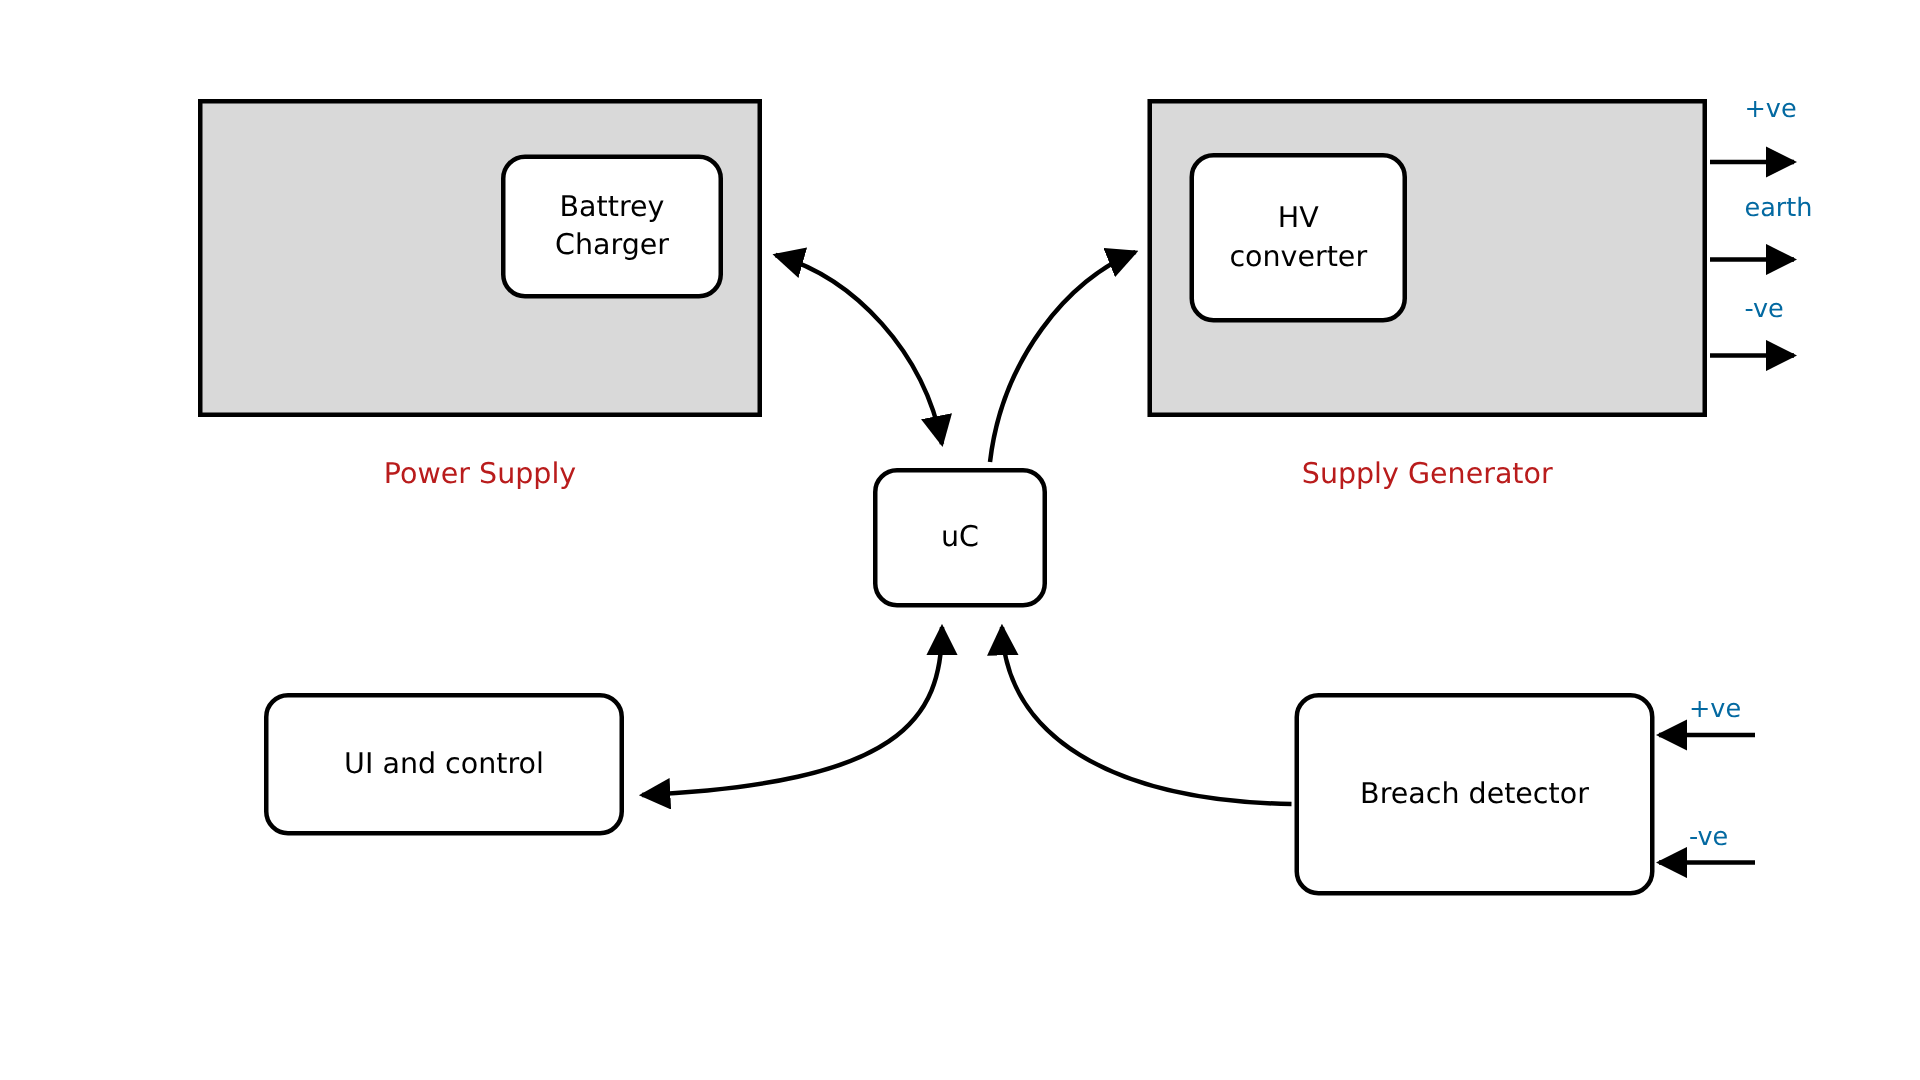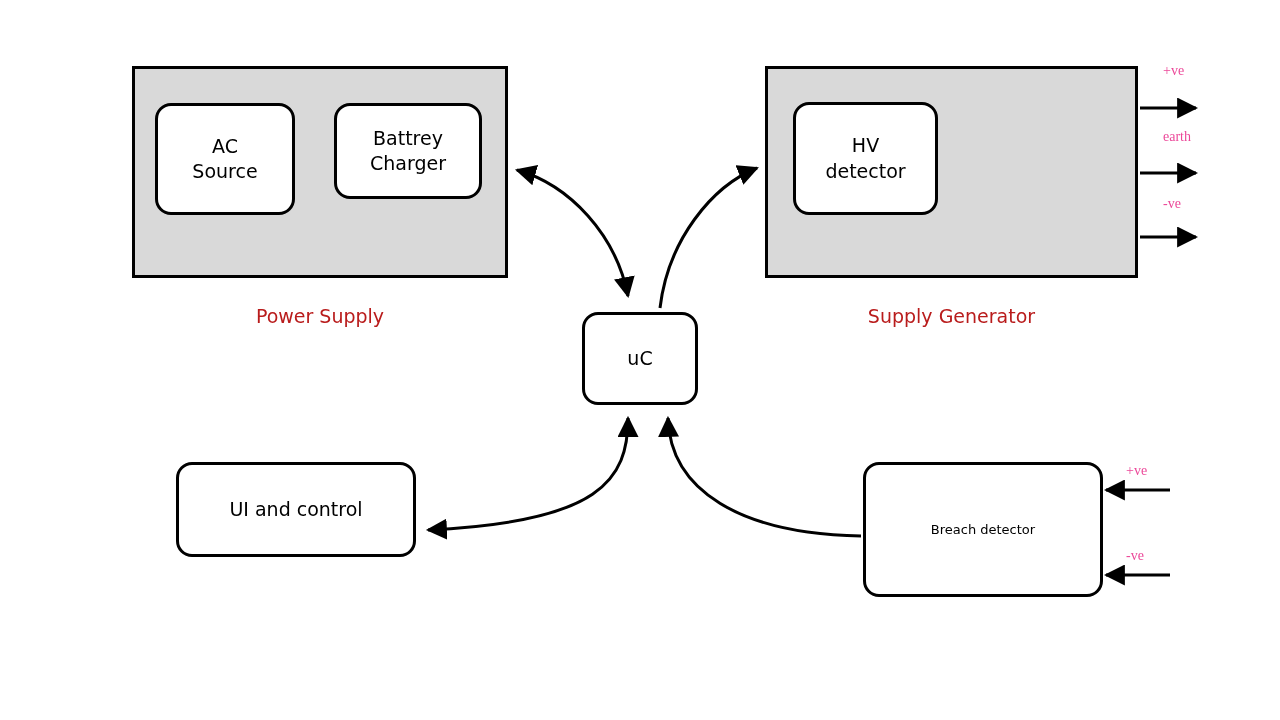--- a/index.html
+++ b/index.html
@@ -58,55 +58,50 @@
   #ps-outer { left: 132px; top: 66px; width: 376px; height: 212px; }
   #pg-outer { left: 765px; top: 66px; width: 373px; height: 212px; }
   #ps-label { top: 236px; }
   #pg-label { top: 236px; }
   #node-ac       { left: 155px; top: 103px; width: 140px; height: 112px; font-size: 19px; }
   #node-charger  { left: 334px; top: 103px; width: 148px; height: 96px; font-size: 19px; }
   #node-hv       { left: 793px; top: 102px; width: 145px; height: 113px; font-size: 19px; }
   #node-switch   { left: 963px; top: 102px; width: 152px; height: 113px; font-size: 19px; }
   #node-uc       { left: 582px; top: 312px; width: 116px; height: 93px;  font-size: 19px; }
   #node-ui       { left: 176px; top: 462px; width: 240px; height: 95px; font-size: 19px; }
-  #node-breach   { left: 863px; top: 462px; width: 240px; height: 135px; font-size: 13px; }
+  #node-breach   { left: 863px; top: 462px; width: 240px; height: 135px; font-size: 19px; }
   .port-label {
     position: absolute;
-    font-size: 14px;
-    color: #ec4899;
+    font-size: 17px;
+    color: #0369a1;
     white-space: nowrap;
-    font-family: Liberation Serif, serif;
   }
 </style>
 </head>
 <body>
 
 <div id="canvas">
 
   <div class="group-box" id="ps-outer">
     <div class="group-label" id="ps-label">Power Supply</div>
   </div>
 
   <div class="group-box" id="pg-outer">
     <div class="group-label" id="pg-label">Supply Generator</div>
   </div>
 
-  <div class="node-box" id="node-ac">
-    <span class="node-text">AC
-Source</span>
-  </div>
 
   <div class="node-box" id="node-charger">
     <span class="node-text">Battrey
 Charger</span>
   </div>
 
   <div class="node-box" id="node-hv">
     <span class="node-text">HV
-detector</span>
+converter</span>
   </div>
 
 
   <div class="node-box" id="node-uc">
     <span class="node-text">uC</span>
   </div>
 
   <div class="node-box" id="node-ui">
     <span class="node-text">UI and control</span>
   </div>

